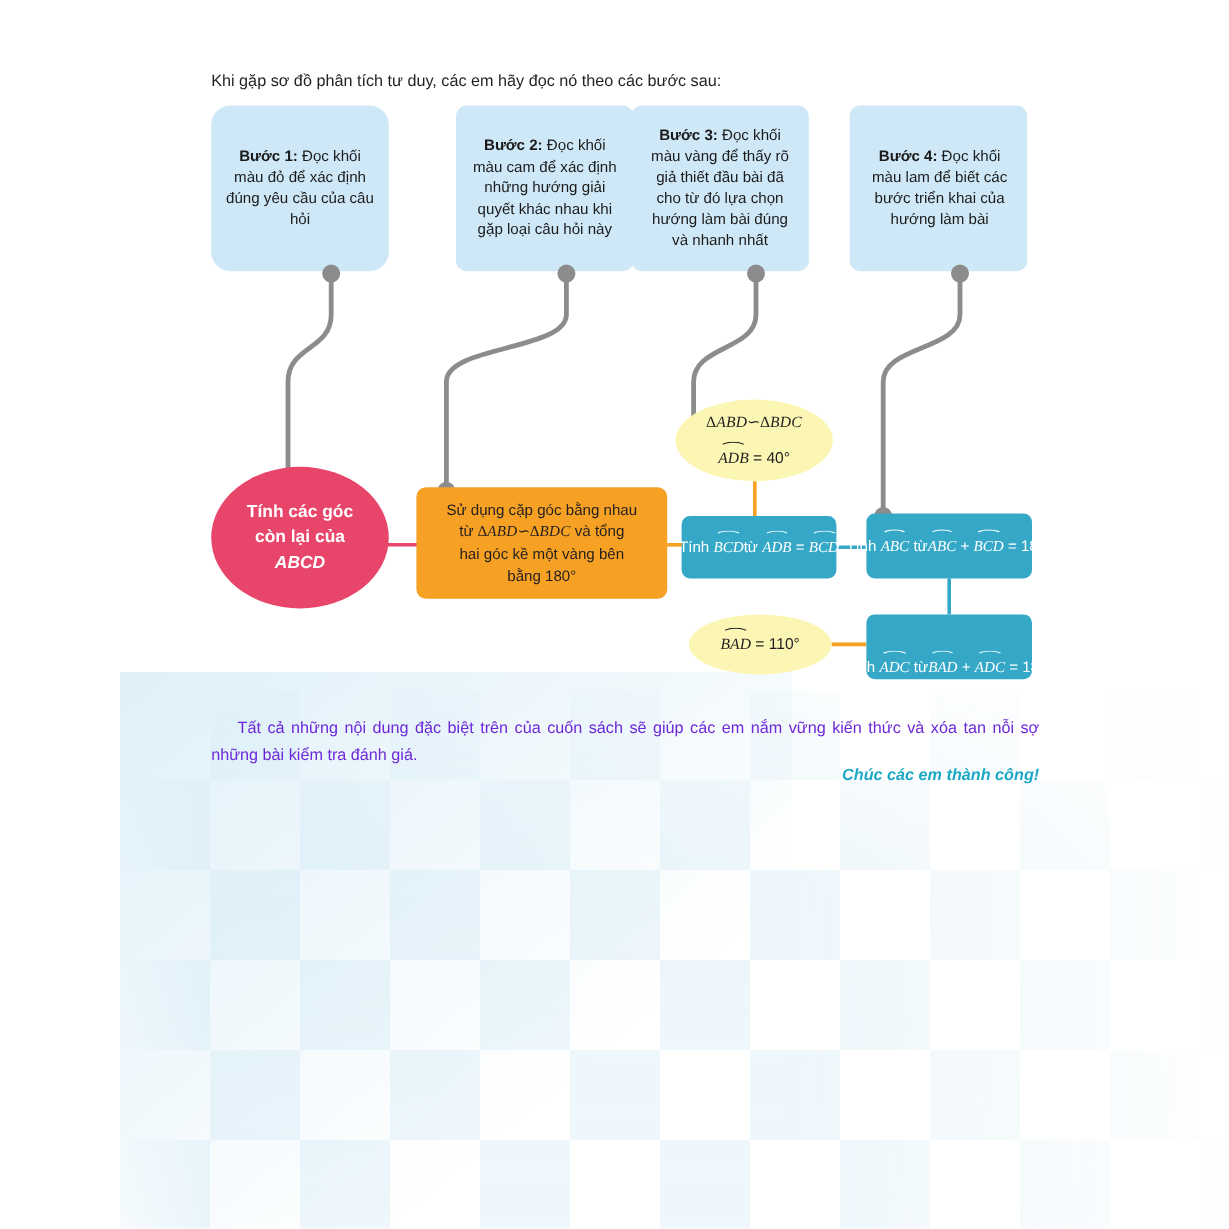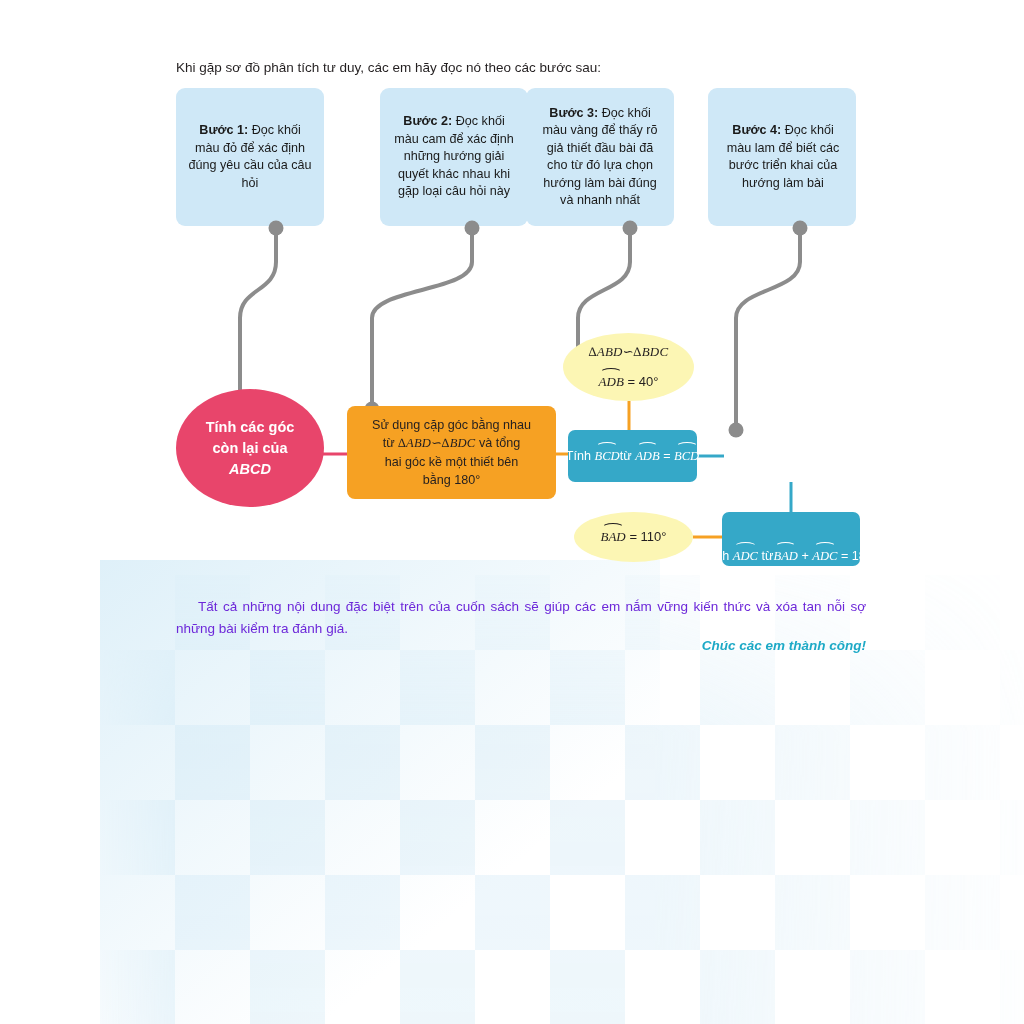--- a/index.html
+++ b/index.html
@@ -55,21 +55,21 @@
   
   .step{
     position:absolute;top:88px;width:148px;height:138px;
     background:#cfe8f7;border-radius:9px;
     font-size:12.6px;line-height:17.5px;
     color:#1a1a1a;text-align:center;
     display:flex;align-items:center;justify-content:center;
     padding:0 10px;box-sizing:border-box;
   }
   .step b{font-weight:bold;}
-  #step1{left:176px;}
+  #step1{left:176px;border-radius:16px;}
   #step2{left:364px;margin-left:16px;}
   #step3{left:526px;}
   #step4{left:708px;padding-left:12px;}
 
   
   #links{position:absolute;left:0;top:0;width:1024px;height:1024px;}
 
   
   .node{position:absolute;box-sizing:border-box;}
 
@@ -180,39 +180,43 @@
       <div>Tính các góc</div>
       <div>còn lại của</div>
       <div class="it">ABCD</div>
     </div>
   </div>
 
   <div class="node" id="orange-node">
     <div>
       <div>Sử dụng cặp góc bằng nhau</div>
       <div class="nowrap"><span>từ </span><span class="mi">∆ABD</span><span>∽</span><span class="mi">∆BDC</span><span> và tổng</span></div>
-      <div>hai góc kề một thiết bên</div>
+      <div>hai góc kề một vàng bên</div>
       <div>bằng 180°</div>
     </div>
   </div>
 
   <div class="node yellow-node" id="yellow1">
     <div class="nowrap"><span class="mi">∆ABD</span><span>∽</span><span class="mi">∆BDC</span></div>
     <div class="nowrap"><span class="arc">ADB</span><span> = 40°</span></div>
   </div>
 
   <div class="node yellow-node" id="yellow2">
     <div class="nowrap"><span class="arc">BAD</span><span> = 110°</span></div>
   </div>
 
   <div class="node blue-node" id="blue1">
     <div class="nowrap"><span>Tính </span><span class="arc">BCD</span></div>
     <div class="nowrap"><span>từ </span><span class="arc">ADB</span><span> = </span><span class="arc">BCD</span></div>
   </div>
 
+  <div class="node blue-node" id="blue2">
+    <div class="nowrap"><span>Tính </span><span class="arc">ABC</span><span> từ</span></div>
+    <div class="nowrap"><span class="arc">ABC</span><span> + </span><span class="arc">BCD</span><span> = 180°</span></div>
+  </div>
 
   <div class="node blue-node" id="blue3">
     <div class="nowrap"><span>Tính </span><span class="arc">ADC</span><span> từ</span></div>
     <div class="nowrap"><span class="arc">BAD</span><span> + </span><span class="arc">ADC</span><span> = 180°</span></div>
   </div>
 
   <div class="outro"><span class="indent"></span><span>Tất cả những nội dung đặc biệt trên của cuốn sách sẽ giúp các em nắm vững kiến thức và xóa tan nỗi sợ những bài kiểm tra đánh giá.</span></div>
   <div class="closing">Chúc các em thành công!</div>
 
 </div>

